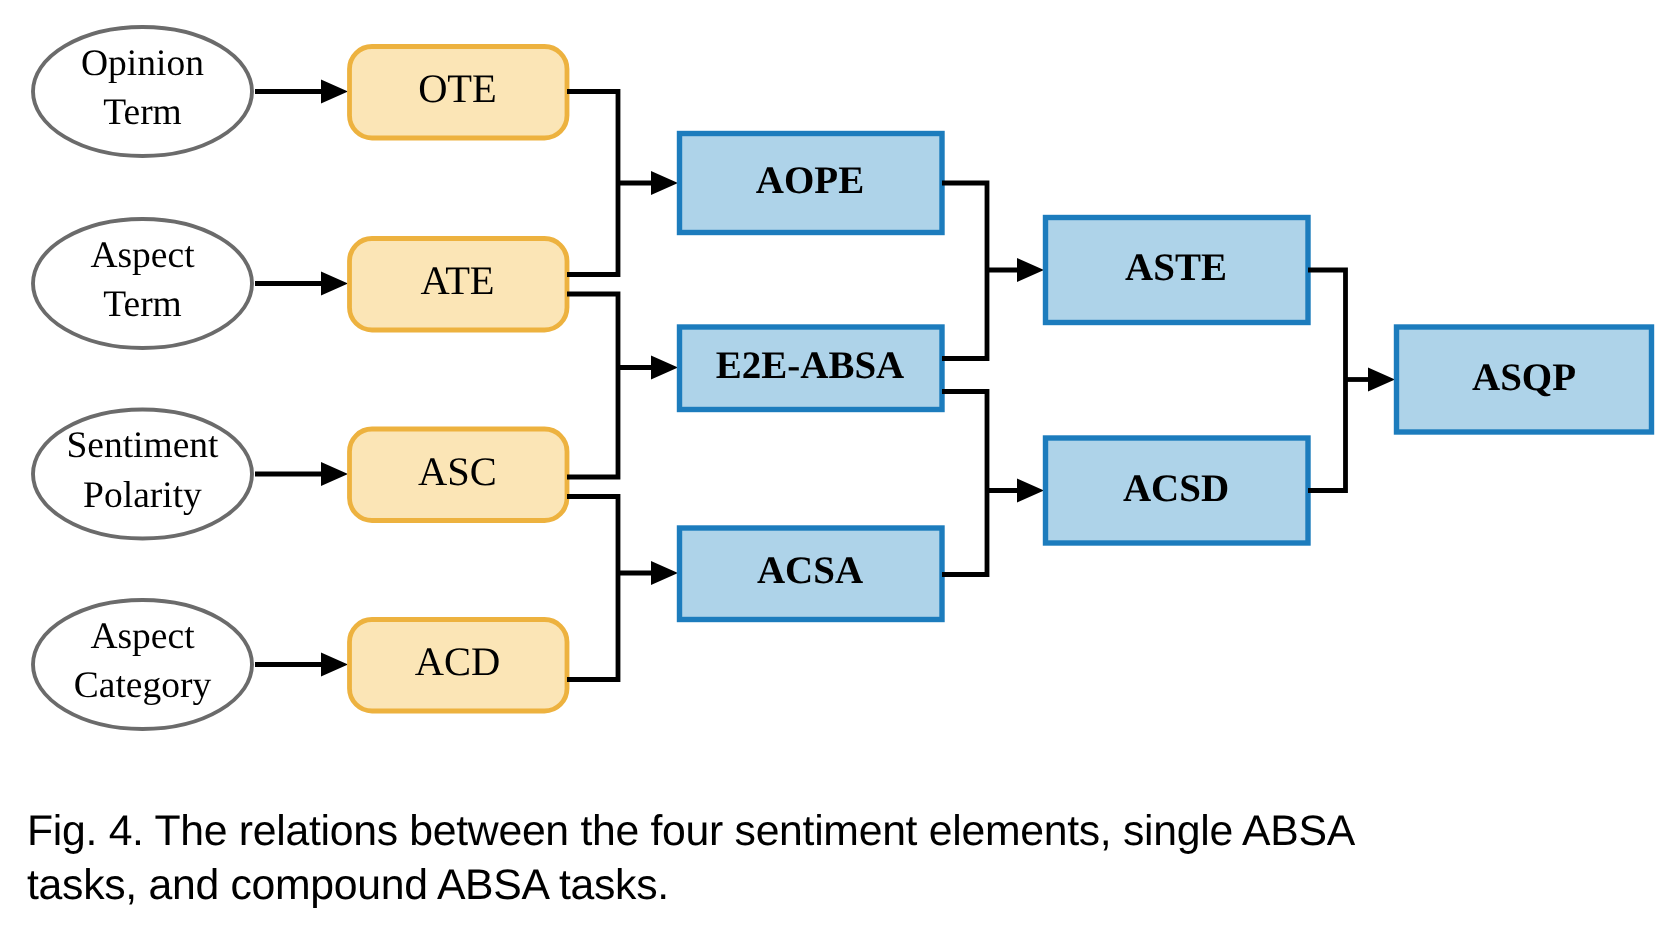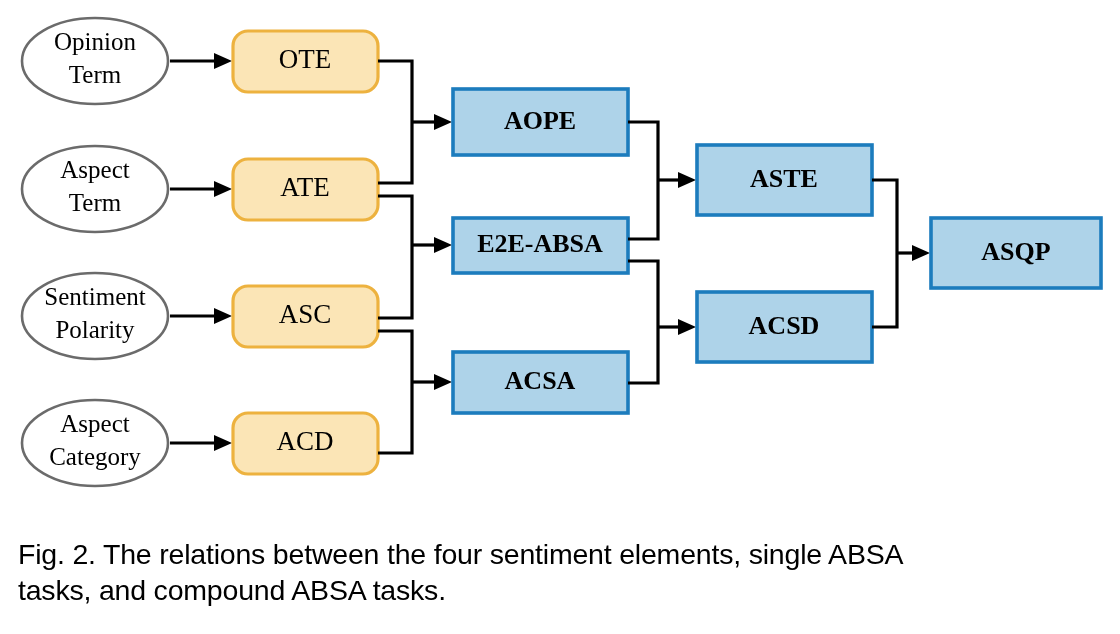--- a/index.html
+++ b/index.html
@@ -212,16 +212,16 @@
       <polygon class="arrow-head" points="930,253 912,245 912,261"></polygon>
     </g>
 
     <g>
       <rect class="compound-task-box" x="931" y="218" width="170" height="70"></rect>
       <text class="compound-task-label" x="1016" y="254">ASQP</text>
     </g>
 
   </svg>
 
-  <div id="caption">Fig. 2. The relations between the four sentiment elements, single ABSA
+  <div id="caption">Fig. 4. The relations between the four sentiment elements, single ABSA
 tasks, and compound ABSA tasks.</div>
 
 </div>
 
 </body></html>

